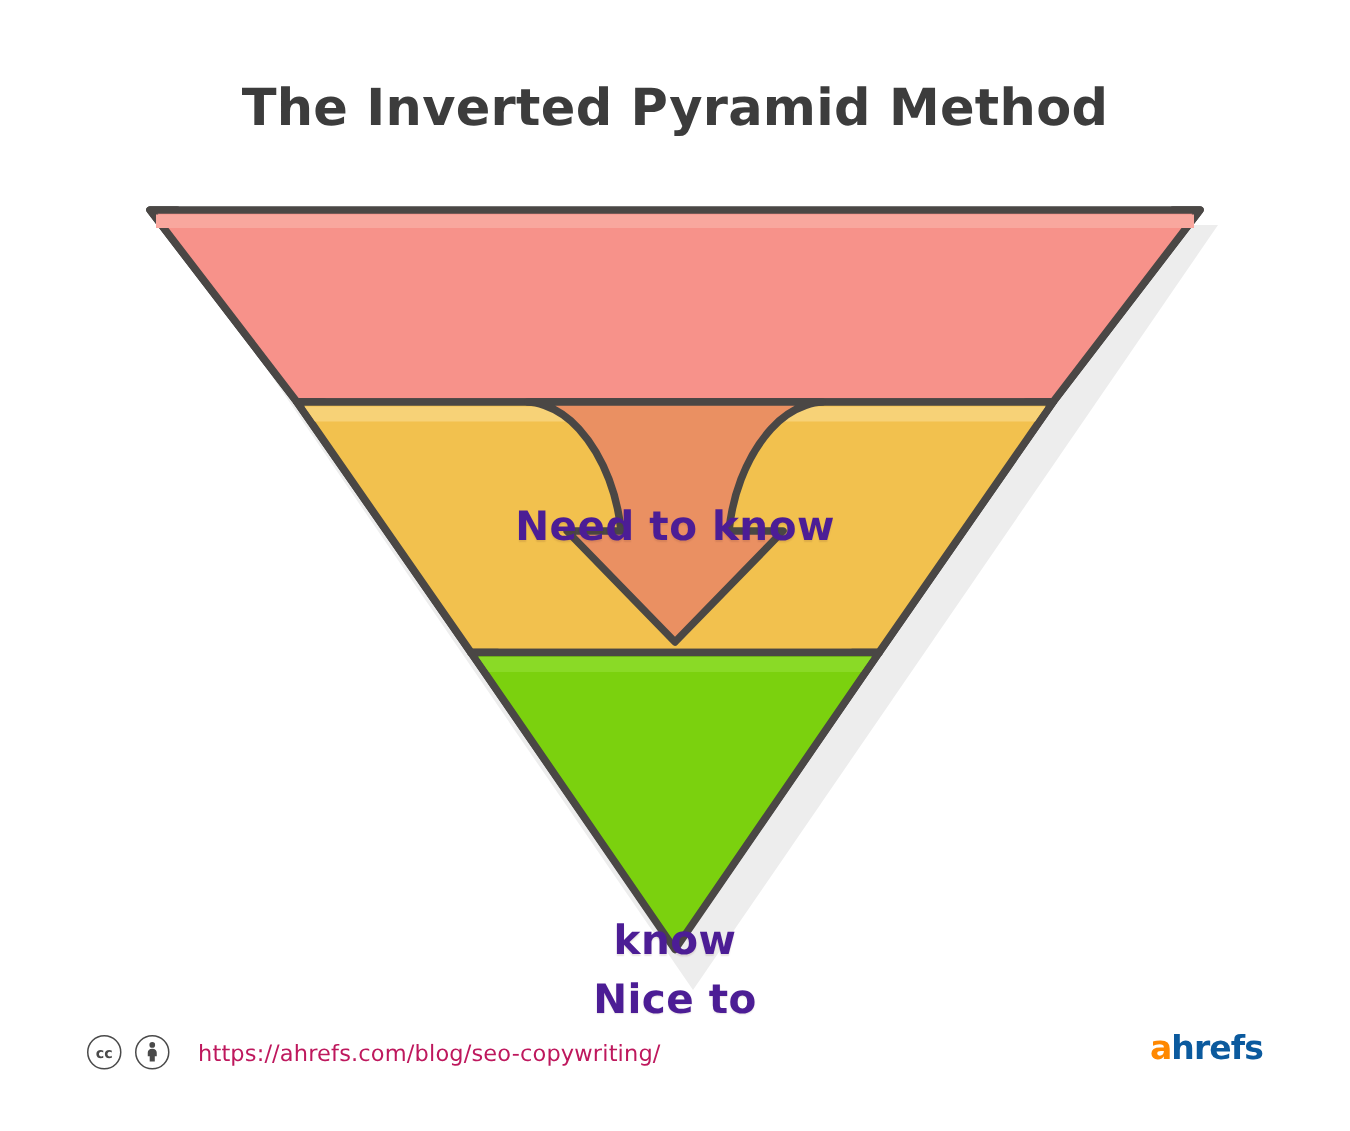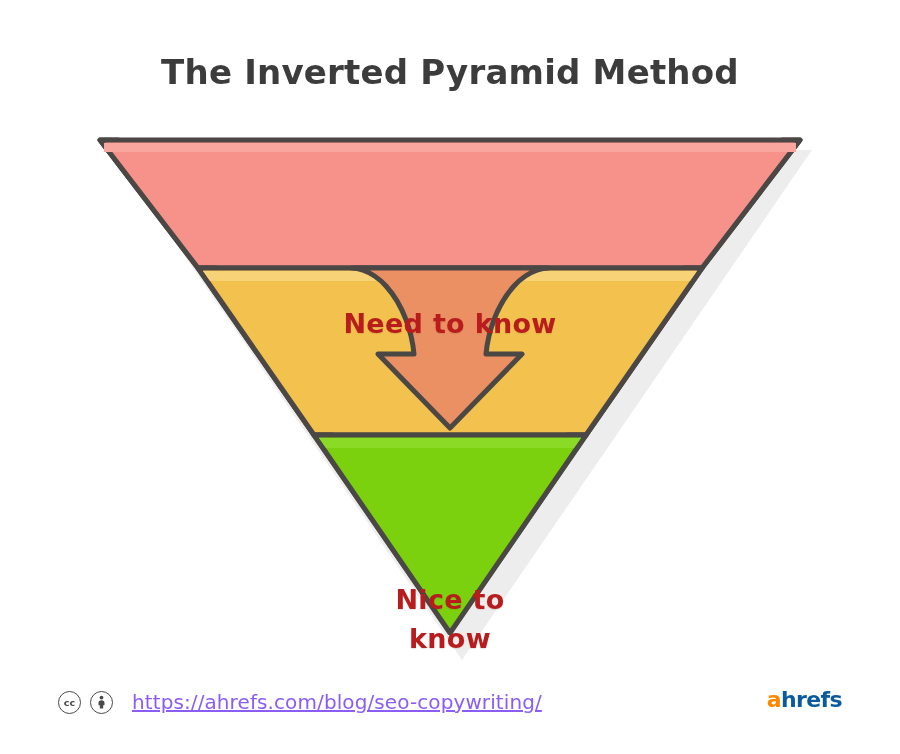--- a/index.html
+++ b/index.html
@@ -41,26 +41,27 @@
     top: 118px;
     width: 900px;
     height: 550px;
   }
   #pyramid-svg { display: block; width: 900px; height: 550px; }
 
   
   .tier-label {
     position: absolute;
     text-align: center;
-    color: #b91c1c;
+    color: #4c1d95;
     font-family: "DejaVu Sans", "Liberation Sans", sans-serif;
     font-weight: bold;
     letter-spacing: 0.3px;
     text-shadow: 0 1px 1px rgba(90,50,40,0.13);
     pointer-events: none;
+    margin-top: 28px;
   }
   #label-need {
     left: 150px;
     top: 190px;
     width: 600px;
     font-size: 27px;
   }
   #label-nice {
     left: 300px;
     top: 462px;
@@ -93,25 +94,24 @@
     border-radius: 50%;
     display: flex;
     align-items: center;
     justify-content: center;
     flex: 0 0 auto;
   }
   .cc-badge svg { display: block; }
   #source-url {
     margin-left: 10px;
     font-family: "DejaVu Sans", "Liberation Sans", sans-serif;
-    font-size: 20px;
-    color: #8b5cf6;
+    font-size: 15px;
+    color: #be185d;
     letter-spacing: 0.1px;
     white-space: nowrap;
-    text-decoration: underline;
   }
 
   #brand-logo {
     position: absolute;
     right: 58px;
     top: 23px;
     font-family: "DejaVu Sans", "Liberation Sans", sans-serif;
     font-size: 22px;
     font-weight: bold;
     letter-spacing: -0.6px;
@@ -166,22 +166,22 @@
         <polygon points="586,317 568,317 450,488 468,488" fill="#5aa30b" stroke="#4a4745" stroke-width="5" stroke-linejoin="round"></polygon>
         <polygon points="314,317 586,317 450,515" fill="#7bd10e" stroke="#4a4745" stroke-width="5" stroke-linejoin="round"></polygon>
         <polygon points="319,320 581,320 574,330 326,330" fill="#8ada26" stroke="none"></polygon>
       </g>
 
     </svg>
 
     <div class="tier-label" id="label-need">Need to know</div>
 
     <div class="tier-label" id="label-nice">
+      <div>know</div>
       <div>Nice to</div>
-      <div>know</div>
     </div>
   </div>
 
   <div id="footer">
 
     <div id="license-block">
 
       <span class="cc-badge">
         <svg width="17" height="17" viewBox="0 0 17 17" aria-hidden="true">
           <text x="8.5" y="12.3" text-anchor="middle" font-family="DejaVu Sans, Liberation Sans, sans-serif" font-size="9.5" font-weight="bold" fill="#4a4a4a">cc</text>

